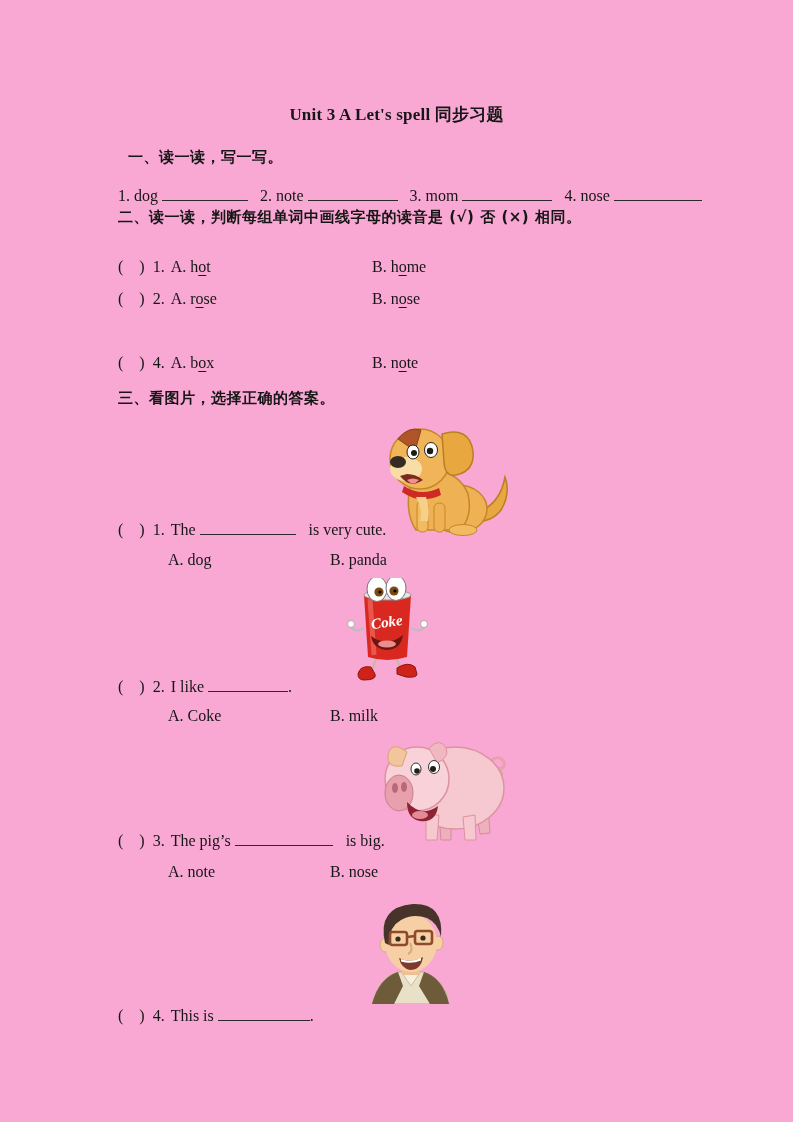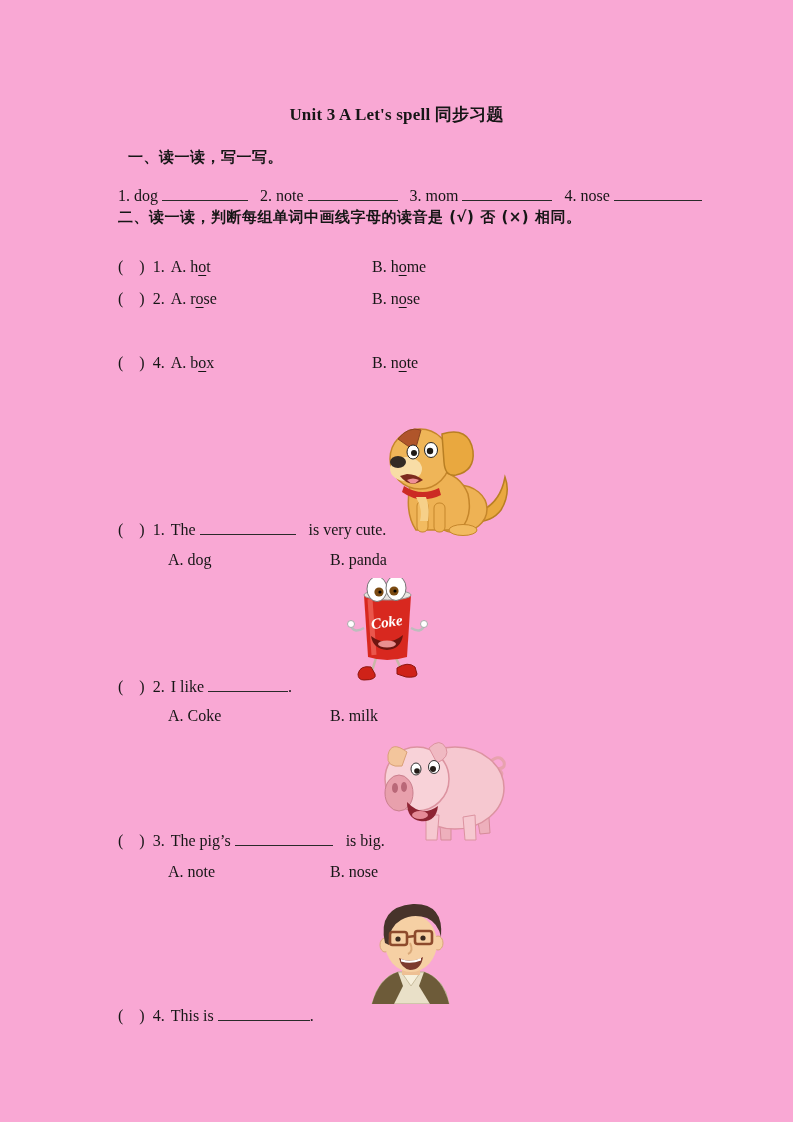--- a/index.html
+++ b/index.html
@@ -56,20 +56,21 @@
   </div>
   <div class="s2row" style="top:290px;">
     <span class="sp-r8">(&nbsp;&nbsp;&nbsp;&nbsp;)</span><span class="sp-r6">2.</span><span class="sp-r4">A.</span><span><span>r</span><span class="u">o</span><span>se</span></span>
     <span class="bcol"><span class="sp-r4">B.</span><span><span>n</span><span class="u">o</span><span>se</span></span></span>
   </div>
   <div class="s2row" style="top:354px;">
     <span class="sp-r8">(&nbsp;&nbsp;&nbsp;&nbsp;)</span><span class="sp-r6">4.</span><span class="sp-r4">A.</span><span><span>b</span><span class="u">o</span><span>x</span></span>
     <span class="bcol"><span class="sp-r4">B.</span><span><span>n</span><span class="u">o</span><span>te</span></span></span>
   </div>
 
+  <div class="line cn heading" style="left:118px;top:389px;">三、看图片，选择正确的答案。</div>
 
   <div class="illus" style="left:360px;top:417px;width:165px;height:122px;">
     <svg viewBox="0 0 165 122">
       <path d="M116 96 Q140 88 145 60 Q151 76 141 93 Q132 105 114 105 Z" fill="#e9a83f" stroke="#b97f23" stroke-width="1.5"></path>
       <ellipse cx="98" cy="92" rx="29" ry="24" fill="#eeb254" stroke="#c5862b" stroke-width="1.5"></ellipse>
       <path d="M52 60 Q43 94 56 113 L100 113 Q113 100 108 77 Q100 57 78 54 Z" fill="#eeb254" stroke="#c5862b" stroke-width="1.5"></path>
       <rect x="57" y="84" width="11" height="31" rx="5" fill="#f2bb60" stroke="#c5862b"></rect>
       <rect x="74" y="86" width="11" height="29" rx="5" fill="#eeb254" stroke="#c5862b"></rect>
       <ellipse cx="103" cy="113" rx="14" ry="5.5" fill="#f2bb60" stroke="#c5862b"></ellipse>
       <circle cx="60" cy="42" r="30" fill="#efb558" stroke="#c5862b" stroke-width="1.5"></circle>

